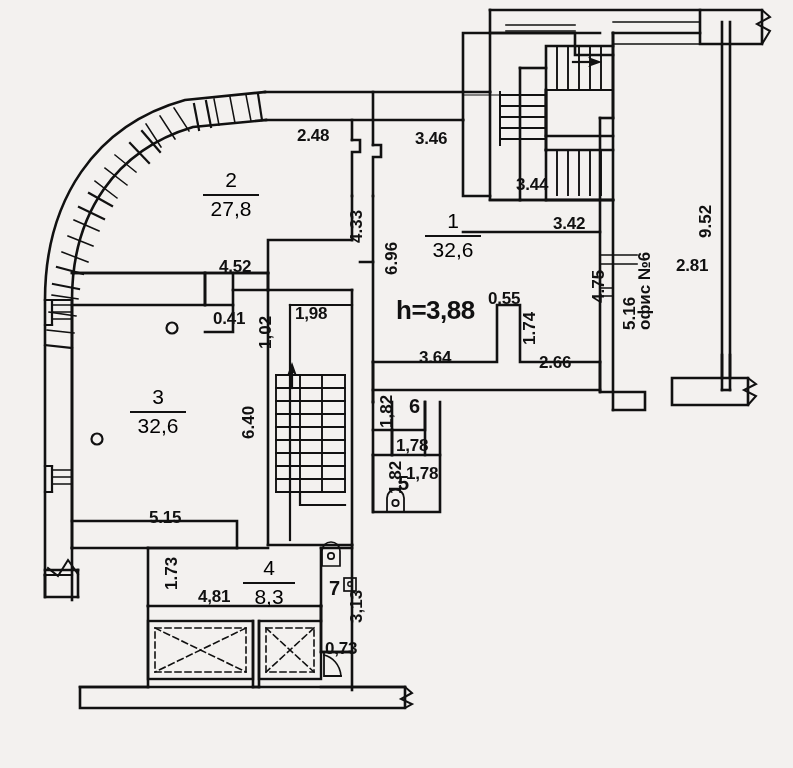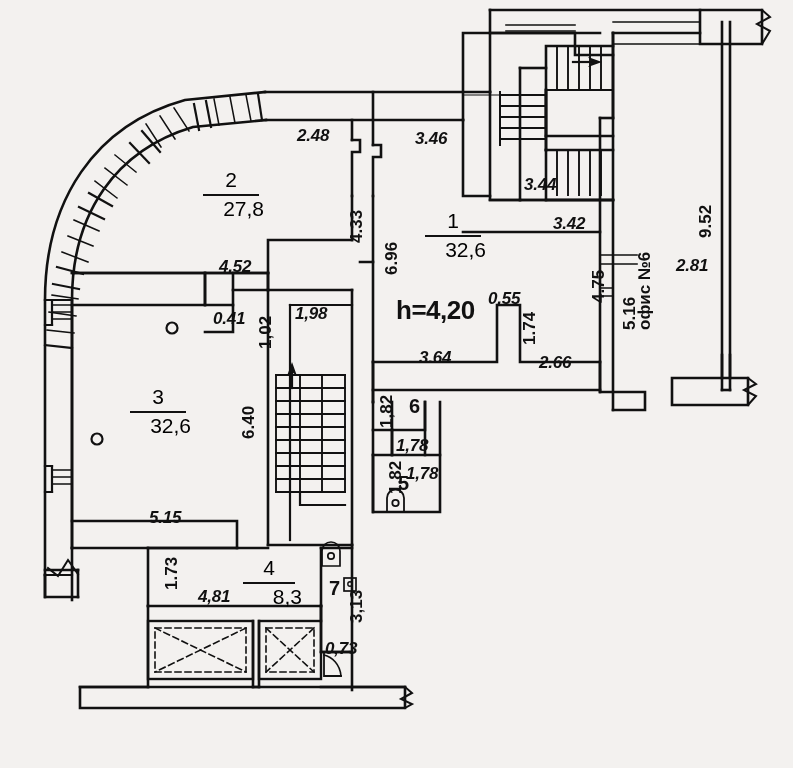--- a/index.html
+++ b/index.html
@@ -28,34 +28,33 @@
     color: #111111;
     font-family: "Liberation Sans", sans-serif;
     font-weight: bold;
     white-space: nowrap;
     line-height: 1;
     -webkit-font-smoothing: none;
   }
   .dim {
     font-size: 17px;
     letter-spacing: -0.2px;
-    font-style: italic;
   }
   .dim-v {
     font-size: 17px;
     transform-origin: 0 0;
     transform: rotate(-90deg);
   }
   .room-num {
     font-size: 21px;
     text-align: center;
   }
   .room-area {
     font-size: 21px;
-    text-align: right;
+    text-align: center;
   }
   .room-box {
     position: absolute;
     text-align: center;
   }
   .room-box .room-num {
     padding-bottom: 1px;
   }
   .room-box .rule {
     height: 2px;
@@ -337,27 +336,27 @@
     <div class="rule" style="width:52px;"></div>
     <div class="room-area">8,3</div>
   </div>
 
   <div class="lbl small-num" style="left:398px; top:473px;">5</div>
 
   <div class="lbl small-num" style="left:409px; top:396px;">6</div>
 
   <div class="lbl small-num" style="left:329px; top:578px;">7</div>
 
-  <div class="lbl height-lbl" style="left:396px; top:297px;">h=4,20</div>
+  <div class="lbl height-lbl" style="left:396px; top:297px;">h=3,88</div>
 
   <div class="lbl office-lbl" style="left:636px; top:330px;">офис №6</div>
 
   <div class="lbl dim" style="left:297px; top:127px;">2.48</div>
   <div class="lbl dim" style="left:415px; top:130px;">3.46</div>
-  <div class="lbl dim" style="left:516px; top:176px;margin-left:8px;">3.44</div>
+  <div class="lbl dim" style="left:516px; top:176px;">3.44</div>
   <div class="lbl dim" style="left:524px; top:215px;margin-left:29px;">3.42</div>
   <div class="lbl dim" style="left:219px; top:258px;">4.52</div>
   <div class="lbl dim" style="left:295px; top:305px;">1,98</div>
   <div class="lbl dim" style="left:213px; top:310px;">0.41</div>
   <div class="lbl dim" style="left:488px; top:290px;">0.55</div>
   <div class="lbl dim" style="left:676px; top:257px;">2.81</div>
   <div class="lbl dim" style="left:419px; top:349px;">3.64</div>
   <div class="lbl dim" style="left:539px; top:354px;">2.66</div>
   <div class="lbl dim" style="left:396px; top:437px;">1,78</div>
   <div class="lbl dim" style="left:406px; top:465px;">1,78</div>

